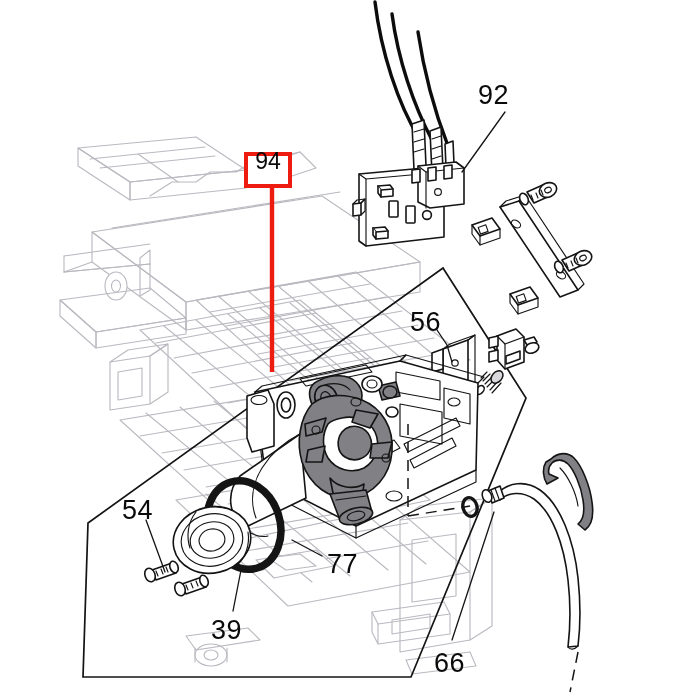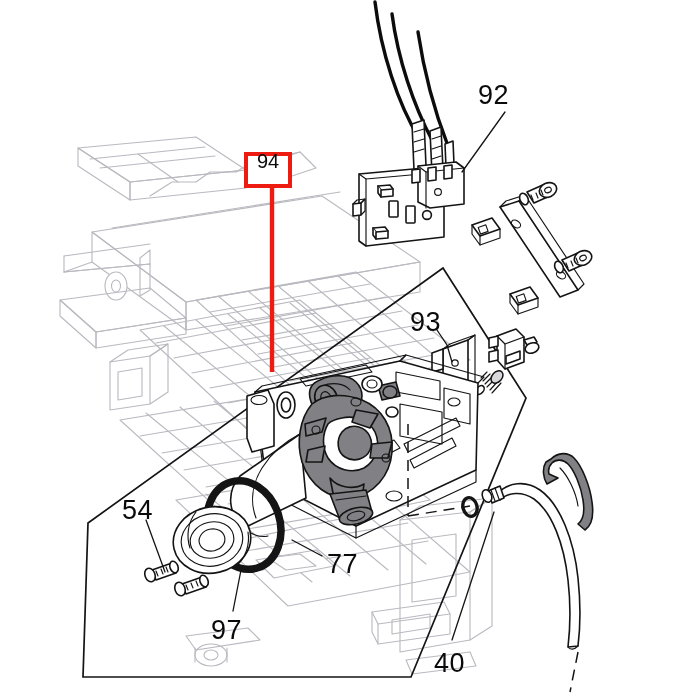--- a/index.html
+++ b/index.html
@@ -38,21 +38,21 @@
     position: absolute;
     box-sizing: border-box;
     border: 4px solid #ee1b11;
     background: #ffffff;
     display: flex;
     align-items: center;
     justify-content: center;
   }
   .hl-box .hl-text {
     font-family: "Liberation Sans", sans-serif;
-    font-size: 20px;
+    font-size: 23px;
     color: #0a0a0a;
     line-height: 1;
     padding-bottom: 18px;
   }
 </style>
 </head>
 <body>
 
 <div id="stage">
 
@@ -402,27 +402,27 @@
     </g>
 
     <g>
       <path class="redline" d="M272 186 L272 372"></path>
     </g>
 
   </svg>
 
   <div class="callout-num" style="left:478px; top:82px;">92</div>
 
-  <div class="callout-num" style="left:410px; top:309px;">93</div>
+  <div class="callout-num" style="left:410px; top:309px;">56</div>
 
   <div class="hl-box" style="left:244px; top:152px; width:48px; height:36px;">
     <span class="hl-text">94</span>
   </div>
 
   <div class="callout-num" style="left:122px; top:497px;">54</div>
 
-  <div class="callout-num" style="left:211px; top:617px;">97</div>
+  <div class="callout-num" style="left:211px; top:617px;">39</div>
 
   <div class="callout-num" style="left:327px; top:551px;">77</div>
 
-  <div class="callout-num" style="left:434px; top:650px;">40</div>
+  <div class="callout-num" style="left:434px; top:650px;">66</div>
 
 </div>
 
 </body></html>

